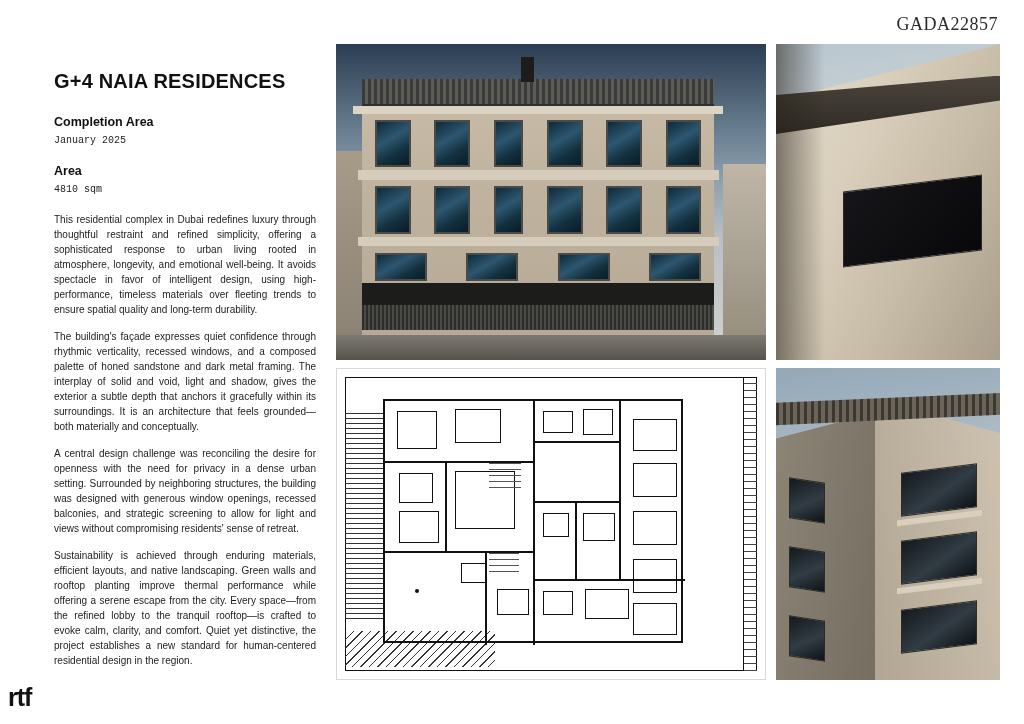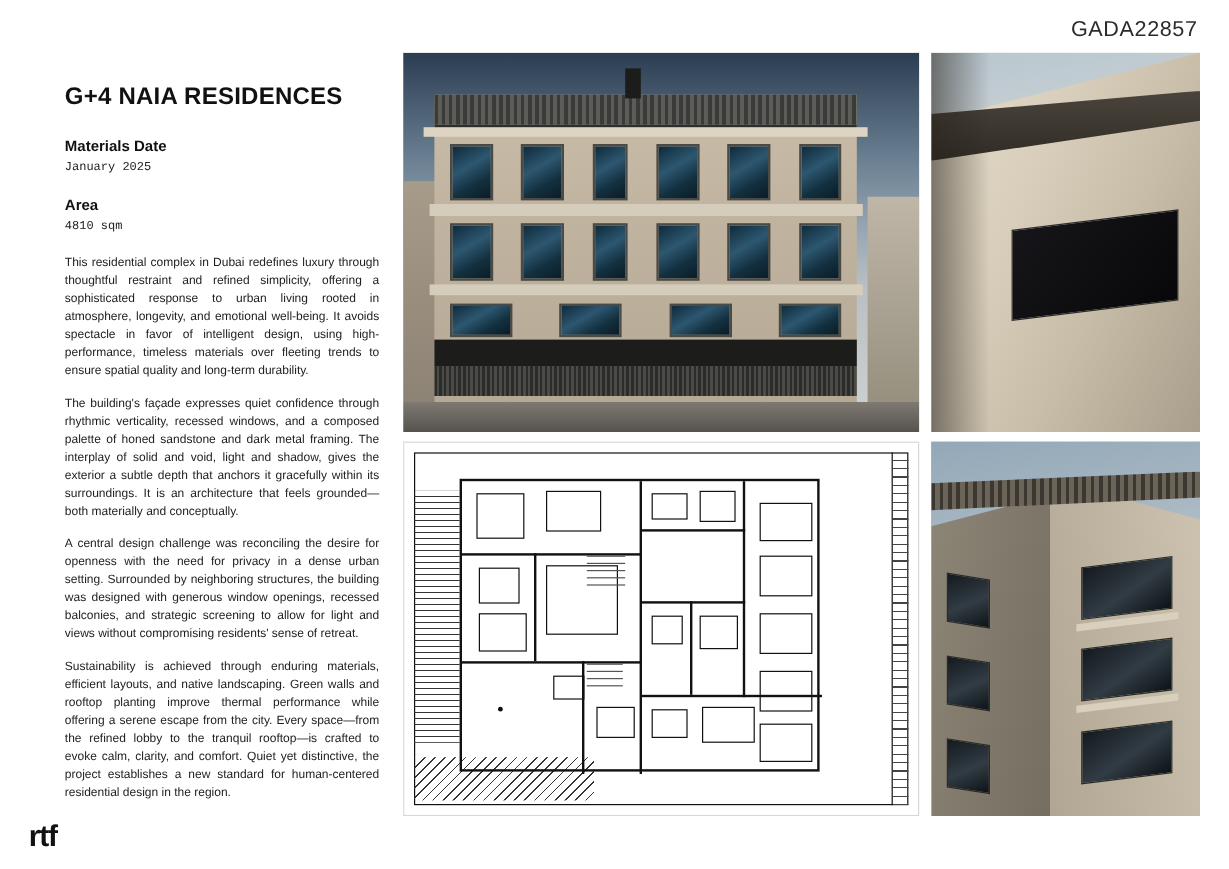--- a/index.html
+++ b/index.html
@@ -9,21 +9,21 @@
     font-family: "Liberation Sans", sans-serif;
     color: #1a1a1a;
     overflow: hidden;
   }
   .sheet { position: relative; width: 1024px; height: 724px; background: #fff; }
 
   
   .entry-code {
     position: absolute; top: 14px; right: 26px;
     font-size: 18px; letter-spacing: 0.5px; color: #2b2b2b;
-    font-family: Liberation Sans, sans-serif;
+    font-family: Liberation Serif, serif;
   }
 
   
   .left-col {
     position: absolute; left: 54px; top: 70px; width: 262px;
   }
   .project-title {
     font-size: 20px; font-weight: bold; letter-spacing: 0.2px;
     color: #111; margin-bottom: 22px;
   }
@@ -53,21 +53,21 @@
     position: absolute; left: 336px; top: 368px; width: 430px; height: 312px;
     overflow: hidden; background: #ffffff; border: 1px solid #d8d8d8;
   }
   .img-bottom-right {
     position: absolute; left: 776px; top: 368px; width: 224px; height: 312px;
     overflow: hidden; background: #b9b2a6;
   }
 
   
   .footer {
-    position: absolute; left: 24px; bottom: 14px;
+    position: absolute; left: 8px; bottom: 14px;
     display: flex; align-items: center; gap: 8px;
   }
   .footer-logo {
     font-size: 25px; font-weight: bold; letter-spacing: -1px;
     color: #111; font-family: "Liberation Sans", sans-serif;
     line-height: 1;
   }
   .footer-text {
     font-size: 19px; color: #1a1a1a; letter-spacing: 0.1px;
   }
@@ -193,21 +193,21 @@
 <body>
 
 <div class="sheet">
 
   <div class="entry-code">GADA22857</div>
 
   <div class="left-col">
     <div class="project-title">G+4 NAIA RESIDENCES</div>
 
     <div>
-      <div class="field-label">Materials Date</div>
+      <div class="field-label">Completion Area</div>
       <div class="field-value">January 2025</div>
     </div>
 
     <div>
       <div class="field-label">Area</div>
       <div class="field-value">4810 sqm</div>
     </div>
 
 
     <p class="body-text first">This residential complex in Dubai redefines luxury through thoughtful restraint and refined simplicity, offering a sophisticated response to urban living rooted in atmosphere, longevity, and emotional well-being. It avoids spectacle in favor of intelligent design, using high-performance, timeless materials over fleeting trends to ensure spatial quality and long-term durability.</p>

